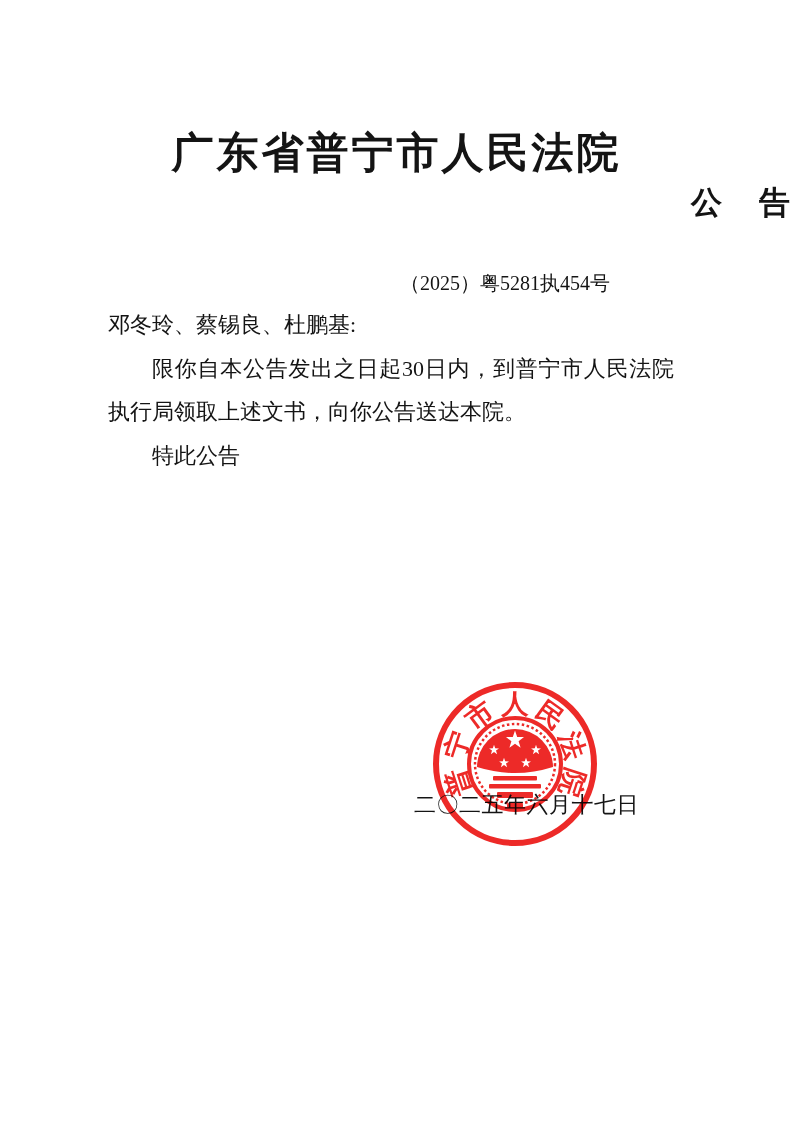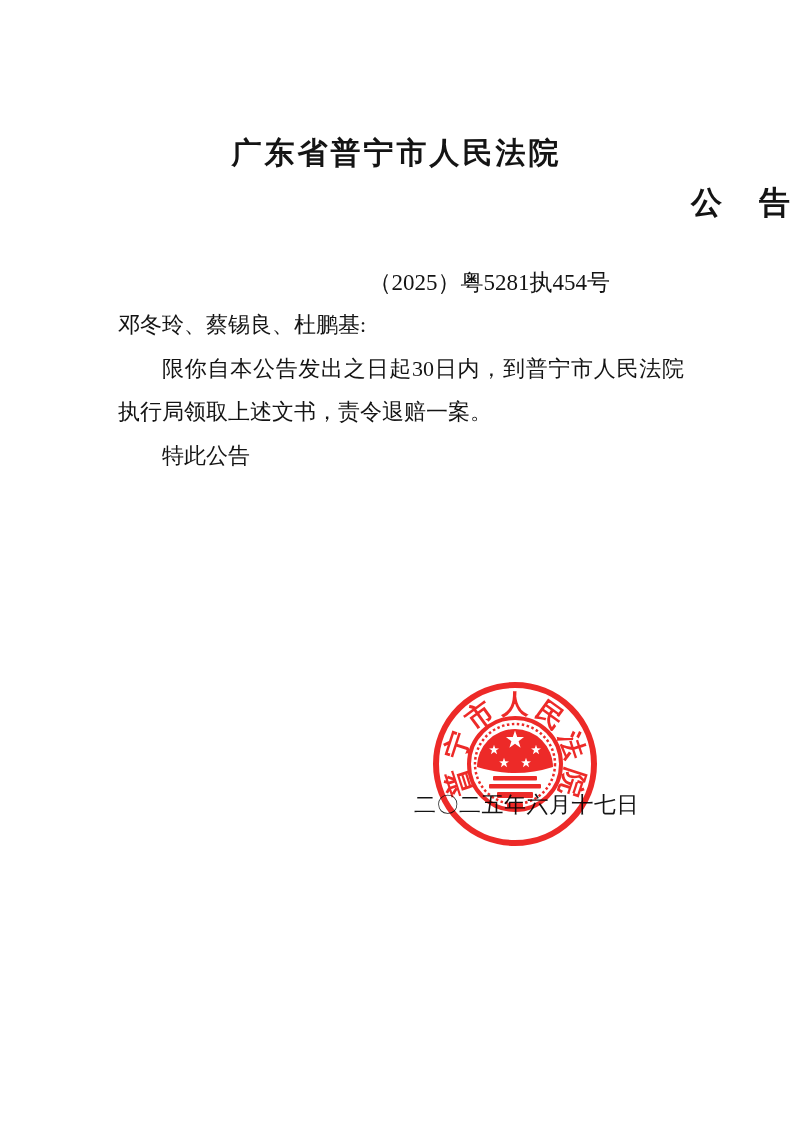--- a/index.html
+++ b/index.html
@@ -16,47 +16,47 @@
     color: #141414;
     font-family: "Liberation Serif", "DejaVu Serif", serif;
     overflow: hidden;
   }
   .court-title {
     position: absolute;
     top: 134px;
     left: 0;
     width: 100%;
     text-align: center;
-    font-size: 30px;
+    font-size: 42px;
     font-weight: bold;
     letter-spacing: 3px;
     line-height: 38px;
   }
   .doc-type {
     position: absolute;
     top: 184px;
     left: 0;
     width: 100%;
     text-align: right;
     font-size: 31px;
     font-weight: bold;
     letter-spacing: 3px;
     line-height: 38px;
   }
   .case-number {
     position: absolute;
     top: 268px;
     right: 183px;
-    font-size: 23px;
+    font-size: 20px;
     line-height: 30px;
   }
   .doc-body {
     position: absolute;
     top: 303px;
-    left: 118px;
+    left: 108px;
     width: 566px;
     font-size: 22px;
     line-height: 43.5px;
     text-align: justify;
     text-justify: inter-ideograph;
   }
   .doc-body p {
     margin: 0;
     padding: 0;
   }
@@ -106,21 +106,21 @@
 <div class="page">
 
   <div class="court-title">广东省普宁市人民法院</div>
 
   <div class="doc-type">公　告</div>
 
   <div class="case-number">（2025）粤5281执454号</div>
 
   <div class="doc-body">
     <p class="addressee">邓冬玲、蔡锡良、杜鹏基:</p>
-    <p class="para">限你自本公告发出之日起30日内，到普宁市人民法院执行局领取上述文书，责令退赔一案。</p>
+    <p class="para">限你自本公告发出之日起30日内，到普宁市人民法院执行局领取上述文书，向你公告送达本院。</p>
     <p class="closing">特此公告</p>
   </div>
 
   <div class="issue-date">二〇二五年六月十七日</div>
 
   <div class="seal">
     <svg viewBox="0 0 170 170" xmlns="http://www.w3.org/2000/svg">
       <g fill="none" stroke="#ec1c1a">
 
         <circle cx="85" cy="85" r="79" stroke-width="6"></circle>

